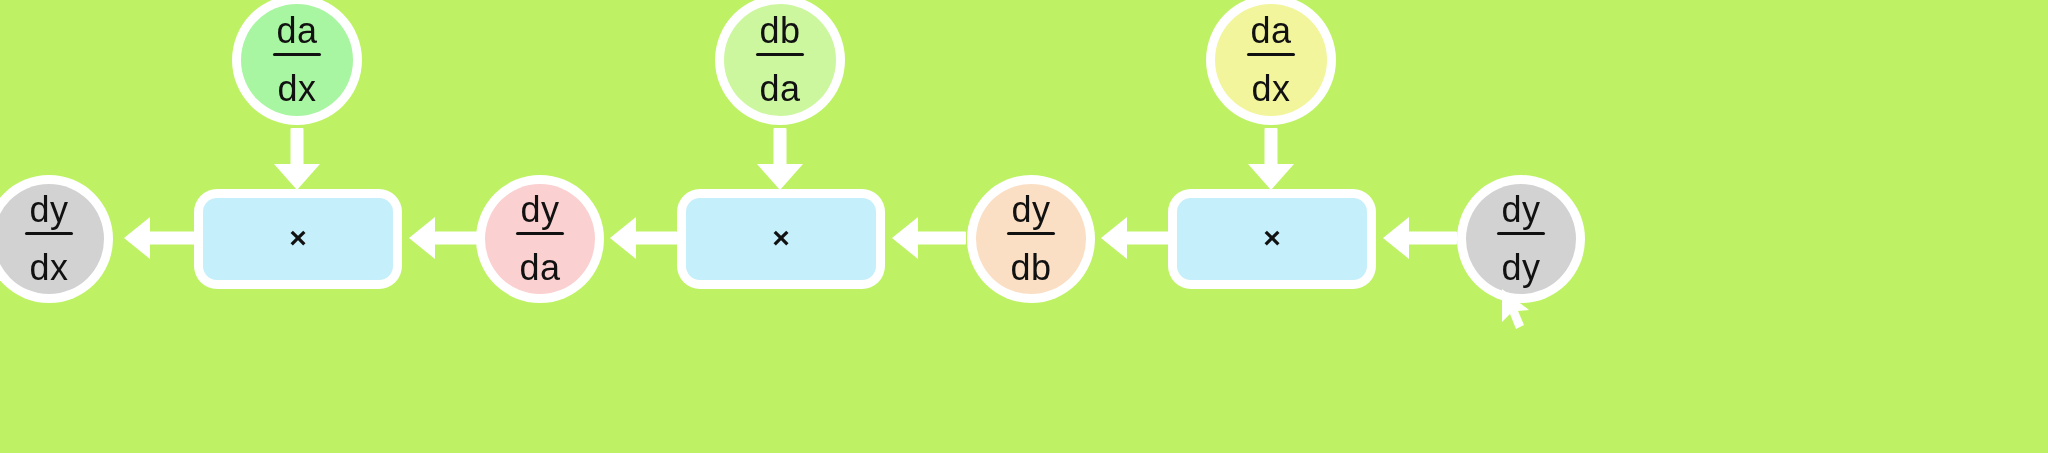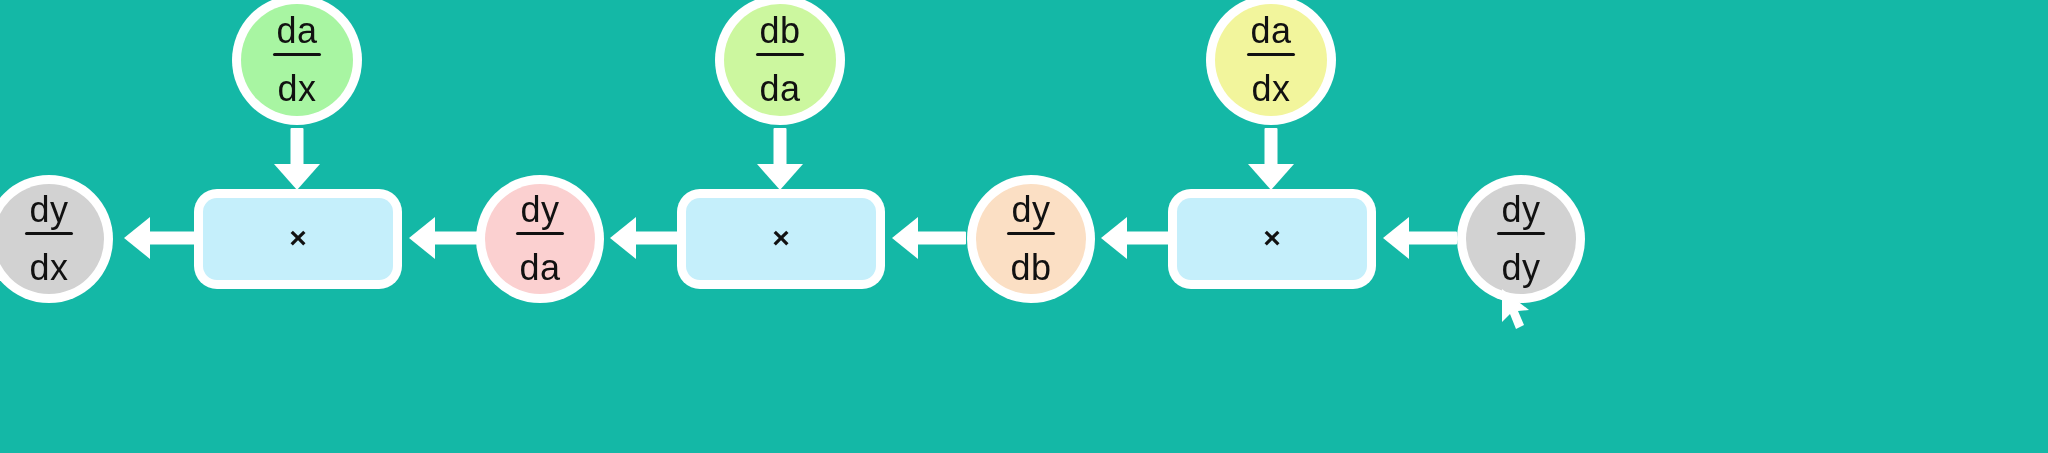--- a/index.html
+++ b/index.html
@@ -1,18 +1,18 @@
 <!DOCTYPE html>
 <html><head>
 <meta charset="utf-8">
 <style>
   html,body{margin:0;padding:0;background:#000;}
   body{width:2048px;height:453px;overflow:hidden;
        font-family:"Liberation Sans","DejaVu Sans",sans-serif;}
-  #stage{position:relative;width:2048px;height:453px;background:#14b8a6;}
+  #stage{position:relative;width:2048px;height:453px;background:#bef264;}
 
   
   .node{
     position:absolute;border-radius:50%;
     display:flex;align-items:center;justify-content:center;
     color:#111;
     box-shadow:0 0 0 9px #ffffff;
   }
   .node.top{width:112px;height:112px;}
   .node.row{width:110px;height:110px;}

